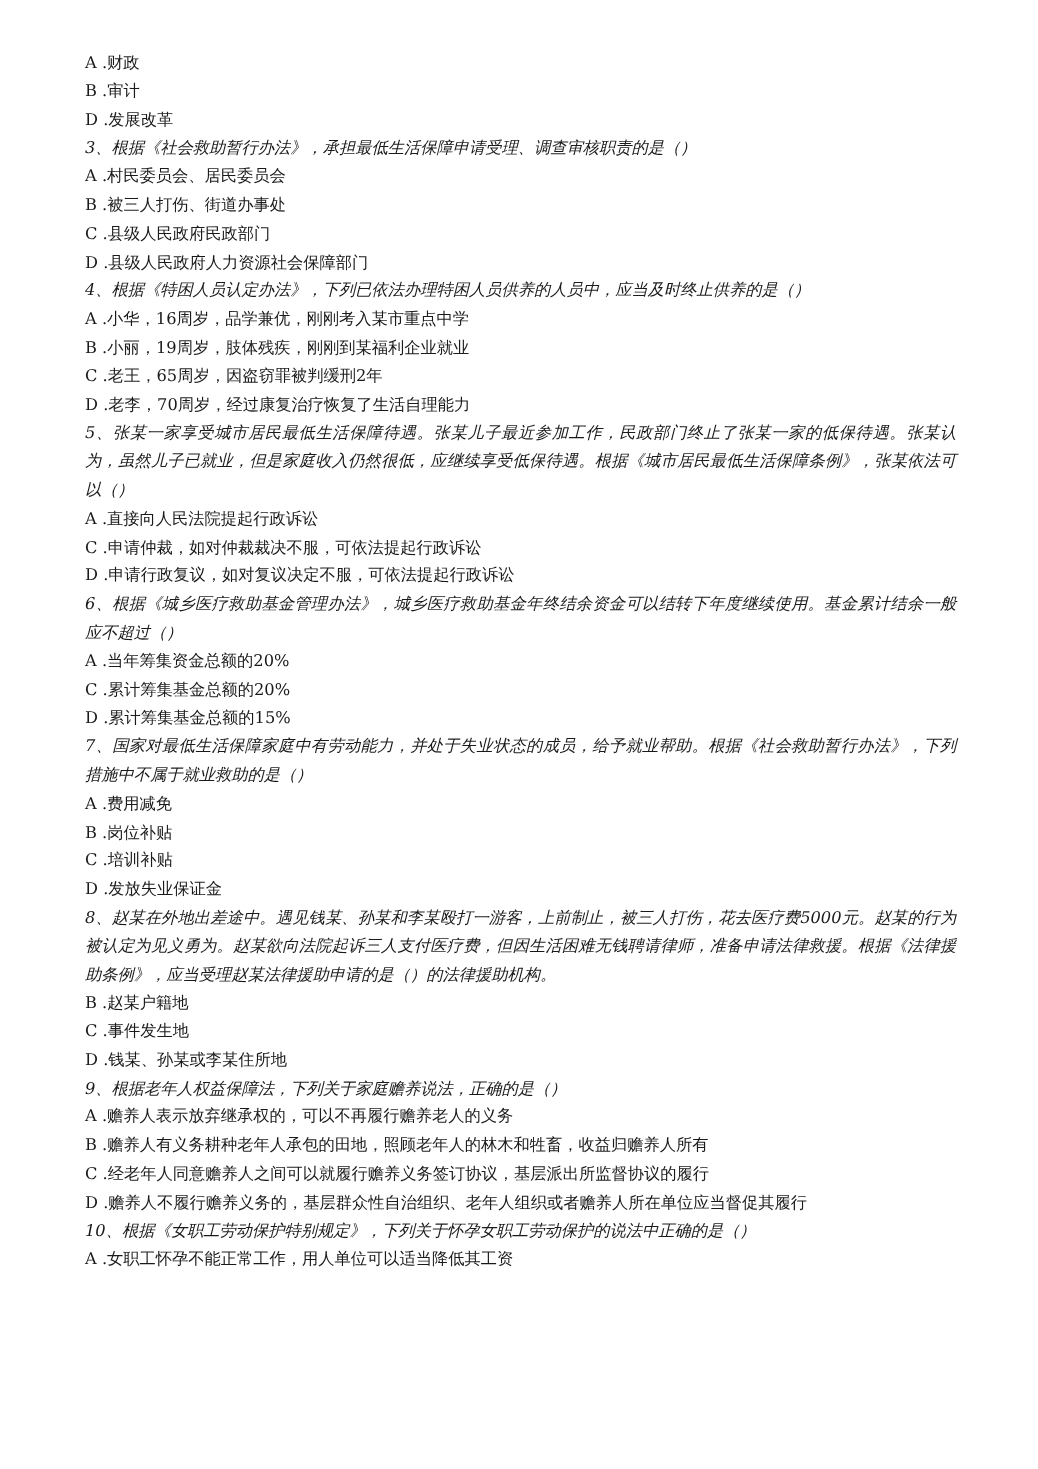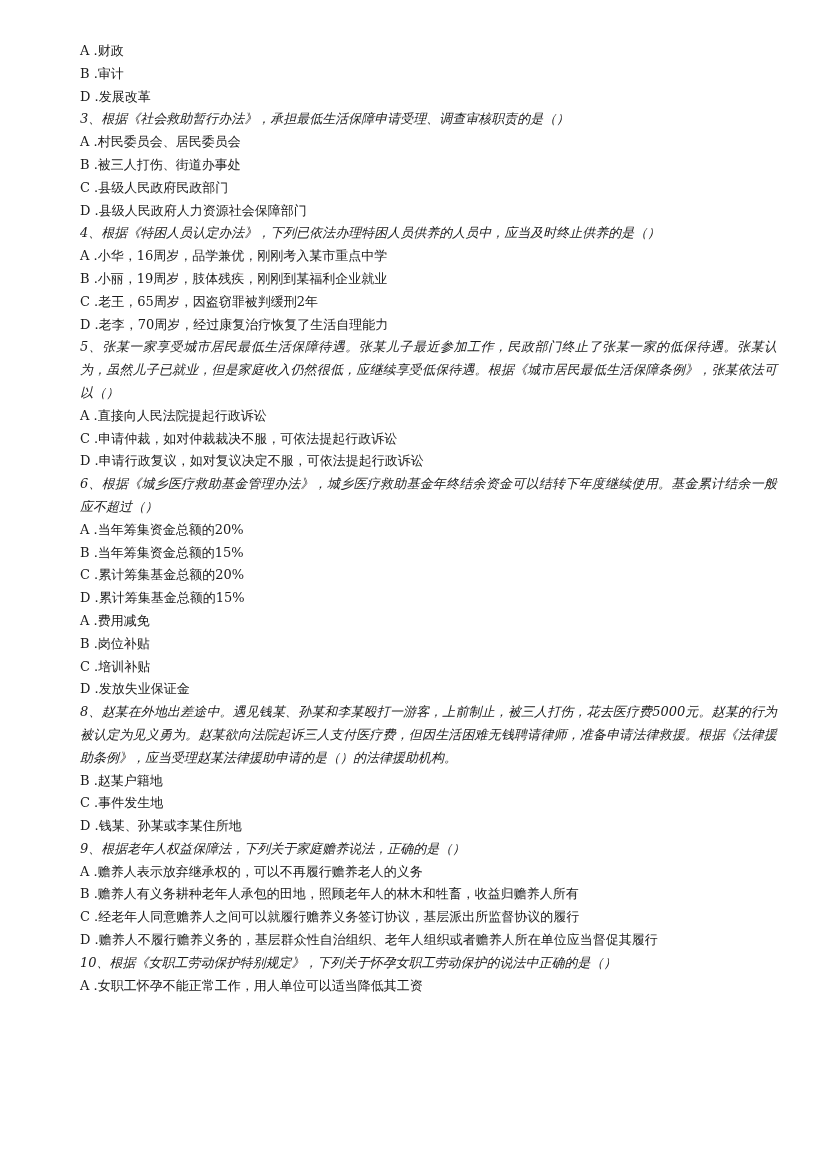--- a/index.html
+++ b/index.html
@@ -10,21 +10,21 @@
   body {
     width: 830px;
     height: 1175px;
     position: relative;
     overflow: hidden;
     font-family: "DejaVu Serif", "Liberation Serif", serif;
     color: #1a1a1a;
   }
   .page {
     position: absolute;
-    left: 80px;
+    left: 68px;
     top: 40px;
     width: 697px;
   }
   .question {
     font-size: 13px;
     line-height: 22.8px;
     margin: 0;
     text-align: justify;
     text-justify: inter-character;
     font-style: italic;
@@ -65,26 +65,26 @@
   <div>
     <p class="question">5、张某一家享受城市居民最低生活保障待遇。张某儿子最近参加工作，民政部门终止了张某一家的低保待遇。张某认为，虽然儿子已就业，但是家庭收入仍然很低，应继续享受低保待遇。根据《城市居民最低生活保障条例》，张某依法可以（）</p>
     <p class="option">A .直接向人民法院提起行政诉讼</p>
     <p class="option">C .申请仲裁，如对仲裁裁决不服，可依法提起行政诉讼</p>
     <p class="option">D .申请行政复议，如对复议决定不服，可依法提起行政诉讼</p>
   </div>
 
   <div>
     <p class="question">6、根据《城乡医疗救助基金管理办法》，城乡医疗救助基金年终结余资金可以结转下年度继续使用。基金累计结余一般应不超过（）</p>
     <p class="option">A .当年筹集资金总额的20%</p>
-    <p class="option">B .当年筹集资金总额的15%</p>
     <p class="option">C .累计筹集基金总额的20%</p>
     <p class="option">D .累计筹集基金总额的15%</p>
   </div>
 
   <div>
+    <p class="question">7、国家对最低生活保障家庭中有劳动能力，并处于失业状态的成员，给予就业帮助。根据《社会救助暂行办法》，下列措施中不属于就业救助的是（）</p>
     <p class="option">A .费用减免</p>
     <p class="option">B .岗位补贴</p>
     <p class="option">C .培训补贴</p>
     <p class="option">D .发放失业保证金</p>
   </div>
 
   <div>
     <p class="question">8、赵某在外地出差途中。遇见钱某、孙某和李某殴打一游客，上前制止，被三人打伤，花去医疗费5000元。赵某的行为被认定为见义勇为。赵某欲向法院起诉三人支付医疗费，但因生活困难无钱聘请律师，准备申请法律救援。根据《法律援助条例》，应当受理赵某法律援助申请的是（）的法律援助机构。</p>
     <p class="option">B .赵某户籍地</p>
     <p class="option">C .事件发生地</p>

